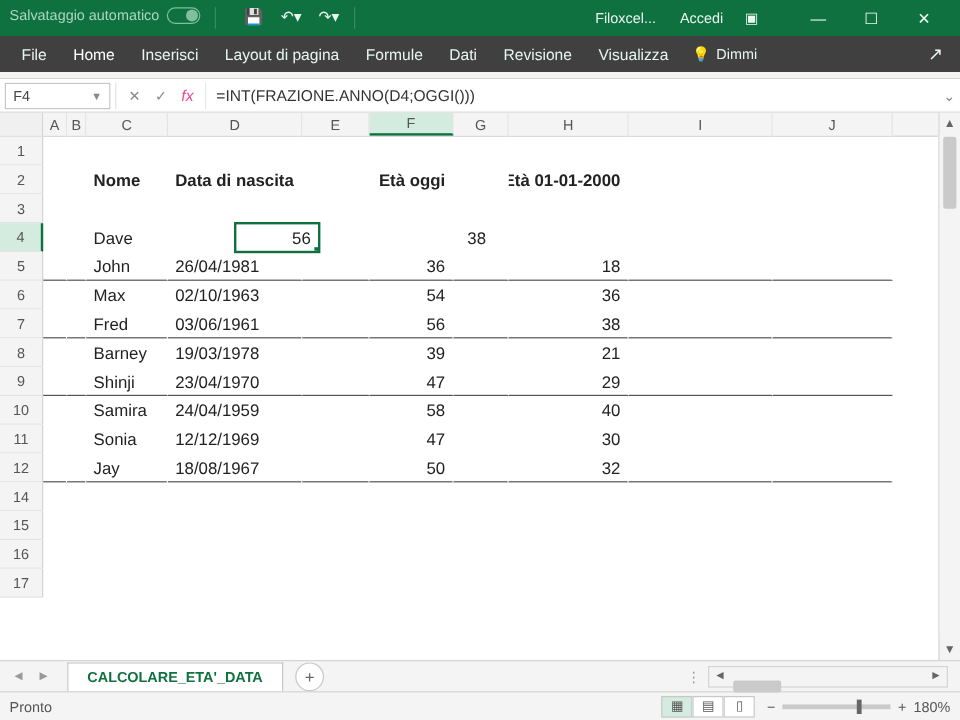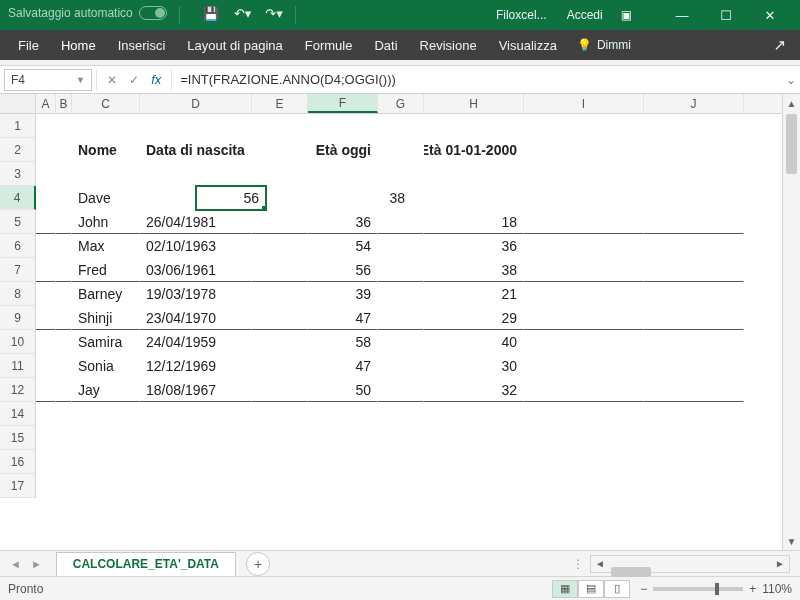--- a/index.html
+++ b/index.html
@@ -20,21 +20,21 @@
 .ribbon{height:30px;background:#404040;display:flex;align-items:center;padding:0 8px;gap:2px}
 .rtab{padding:6px 10px;color:#e8f6ef;font-size:13px}
 .rtab.home{color:#fff}
 .tellme{margin-left:8px;display:flex;align-items:center;gap:5px;color:#e8f6ef}
 .share{margin-left:auto;color:#e8f6ef;font-size:15px;padding:0 6px}
 .ribbar{height:6px;background:#f3f2f1;border-bottom:1px solid #d4d4d4}
 .formulabar{height:28px;background:#fff;border-bottom:1px solid #d4d4d4;display:flex;align-items:center}
 .namebox{width:88px;height:22px;margin:0 4px;border:1px solid #c8c8c8;background:#fff;display:flex;align-items:center;padding:0 6px;font-size:12px;color:#444;position:relative}
 .namebox .dd{margin-left:auto;color:#888;font-size:9px}
 .fbtns{display:flex;align-items:center;gap:12px;padding:0 10px;border-left:1px solid #e3e3e3;border-right:1px solid #e3e3e3;height:22px;color:#8a8a8a}
-.fbtns .fx{font-style:italic;font-size:13px;color:#0369a1}
+.fbtns .fx{font-style:italic;font-size:13px;color:#ec4899}
 .finput{flex:1;height:22px;border:none;outline:none;padding:0 8px;font-size:13px;color:#333}
 .fexpand{width:18px;color:#888;text-align:center}
 .gridwrap{flex:1;display:flex;overflow:hidden;position:relative;background:#fff}
 .grid{flex:1;overflow:hidden;position:relative}
 .colheads{display:flex;height:20px;background:#f4f4f4;border-bottom:1px solid #d4d4d4}
 .corner{width:36px;border-right:1px solid #d4d4d4;background:#f0f0f0}
 .ch{border-right:1px solid #e3e3e3;display:flex;align-items:center;justify-content:center;color:#555;font-size:12px;background:#f4f4f4}
 .ch.sel{background:#d4ece0;border-bottom:2px solid #0f7040}
 .rows{display:flex;flex-direction:column}
 .row{display:flex;height:24px}
@@ -388,16 +388,16 @@
       <div class="vbtn a">▦</div>
       <div class="vbtn">▤</div>
       <div class="vbtn">▯</div>
     </div>
     <div class="zoom">
       <span>−</span>
       <div class="ztrack">
           <div class="zthumb"></div>
         </div>
       <span>+</span>
-      <span>110%</span>
+      <span>180%</span>
     </div>
   </div>
 </div>
 
 </body></html>

